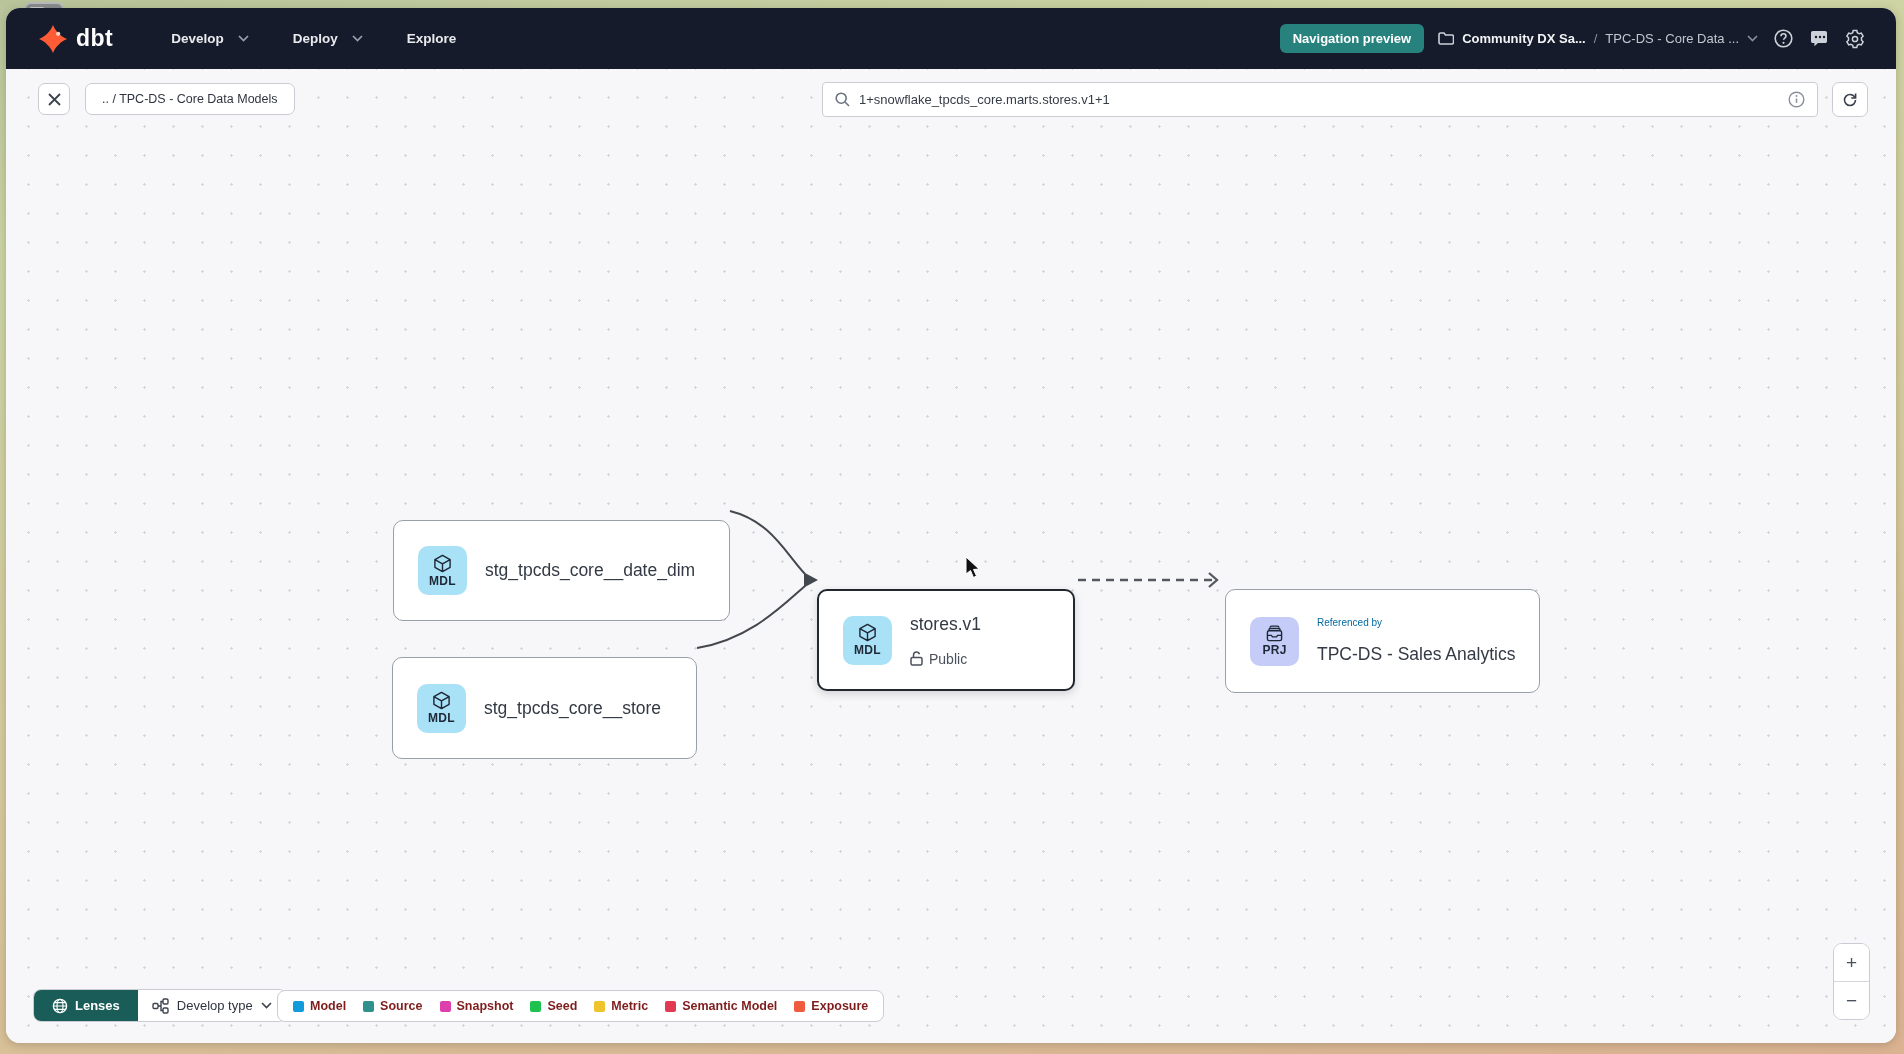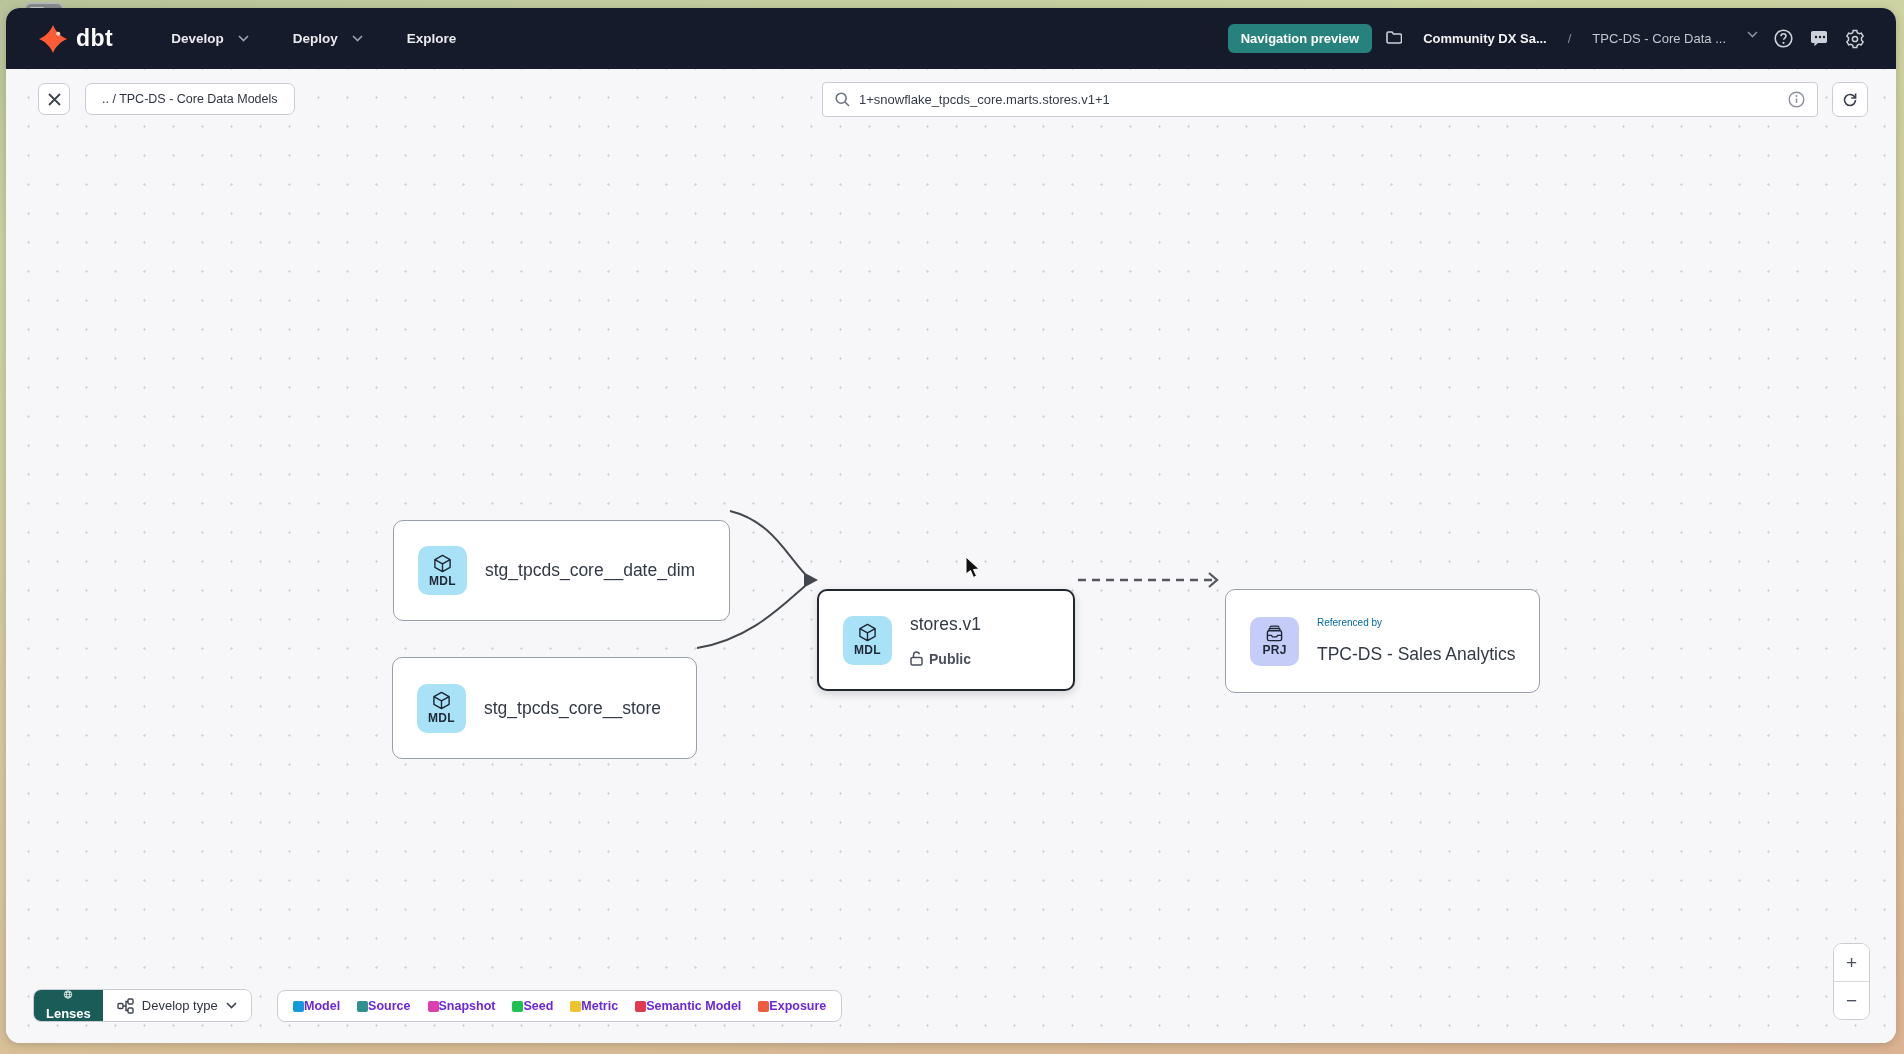--- a/index.html
+++ b/index.html
@@ -20,21 +20,21 @@
     background:#161b2b; display:flex; align-items:center;
     padding:0 30px 0 32px; color:#fff;
   }
   .logo-wrap { display:flex; align-items:center; gap:8px; margin-right:58px; }
   .logo-mark { width:30px; height:30px; }
   .logo-text { font-size:23px; font-weight:bold; color:#fff; letter-spacing:.5px; }
   .nav-menu { display:flex; align-items:center; gap:14px; color:#e8eaee; font-size:13.5px; font-weight:bold; margin-right:44px; cursor:pointer; }
   .nav-menu .chev { color:#9aa0ac; }
   .nav-right { margin-left:auto; display:flex; align-items:center; gap:14px; }
   .preview-badge { border-radius:6px; padding:7px 13px; font-size:13px; font-weight:bold; color:#fff; }
-  .crumb { display:flex; gap:21px; font-size:13px; }
+  .crumb { display:flex; align-items:center; gap:8px; font-size:13px; }
   .crumb .proj { font-weight:bold; color:#f2f3f5; }
   .crumb .sep { color:#8a8f9b; }
   .crumb .page { color:#c3c7d0; }
   .icon-btn { width:22px; height:22px; display:flex; align-items:center; justify-content:center; color:#cdd1d9; cursor:pointer; }
   svg { display:block; }
   
   .btn-sq {
     position:absolute; background:#fff; border:1px solid #c9ccd2; border-radius:7px;
     display:flex; align-items:center; justify-content:center; color:#3c424d; cursor:pointer;
   }
@@ -64,41 +64,41 @@
   }
   .node.selected { border:2.5px solid #21262f; box-shadow:0 3px 8px rgba(20,25,40,.16); }
   .node-badge {
     width:49px; height:49px; border-radius:10px; flex:0 0 auto;
     display:flex; flex-direction:column; align-items:center; justify-content:center; gap:1px;
     color:#1f2836;
   }
   .node-badge .badge-label { font-size:12px; font-weight:bold; letter-spacing:.3px; }
   .node-title { font-size:17.5px; color:#333a45; white-space:nowrap; }
   .node-lines { display:flex; flex-direction:column; gap:16px; }
-  .node-sub { display:flex; align-items:center; gap:6px; font-size:14px; color:#4b515c;font-weight:bold; }
+  .node-sub { display:flex; align-items:center; gap:6px; font-size:14px; color:#4b515c; }
   .node-sub-top { font-size:10px; color:#0369a1; }
   
   .lens-group {
     position:absolute; left:27px; bottom:21px; height:33px; display:flex;
     border-radius:8px; overflow:hidden; border:1px solid #c9ccd2; background:#fff;
   }
   .lenses-btn {
-    display:flex; align-items:center; gap:7px; padding:0 12px;
-    color:#fff; font-size:13px; font-weight:bold; cursor:pointer;flex-direction:column;
+    display:flex; align-items:center; gap:7px; padding:0 18px;
+    color:#fff; font-size:13px; font-weight:bold; cursor:pointer;
   }
   .restype-btn {
     display:flex; align-items:center; gap:8px; padding:0 14px; background:#fff;
     color:#2f3540; font-size:13px; cursor:pointer;
   }
   .legend {
     position:absolute; left:271px; bottom:21px; height:32px; background:#fff;
     border:1px solid #c9ccd2; border-radius:8px; display:flex; align-items:center;
     gap:17px; padding:0 15px;
   }
-  .legend-item { display:flex; align-items:center; font-size:12.5px; font-weight:bold; color:#6d28d9; }
+  .legend-item { display:flex; align-items:center; gap:6px; font-size:12.5px; font-weight:bold; color:#7f1d1d; }
   .swatch { width:11px; height:11px; border-radius:2px; }
   .zoom-ctl {
     position:absolute; right:26px; bottom:23px; width:37px; height:77px;
     background:#fff; border:1px solid #c9ccd2; border-radius:9px;
     display:flex; flex-direction:column; overflow:hidden;
   }
   .zoom-ctl .zbtn {
     flex:1; display:flex; align-items:center; justify-content:center;
     font-size:19px; color:#4b515c; cursor:pointer; background:#fff; border:none;
     font-family:"Liberation Sans",sans-serif;

